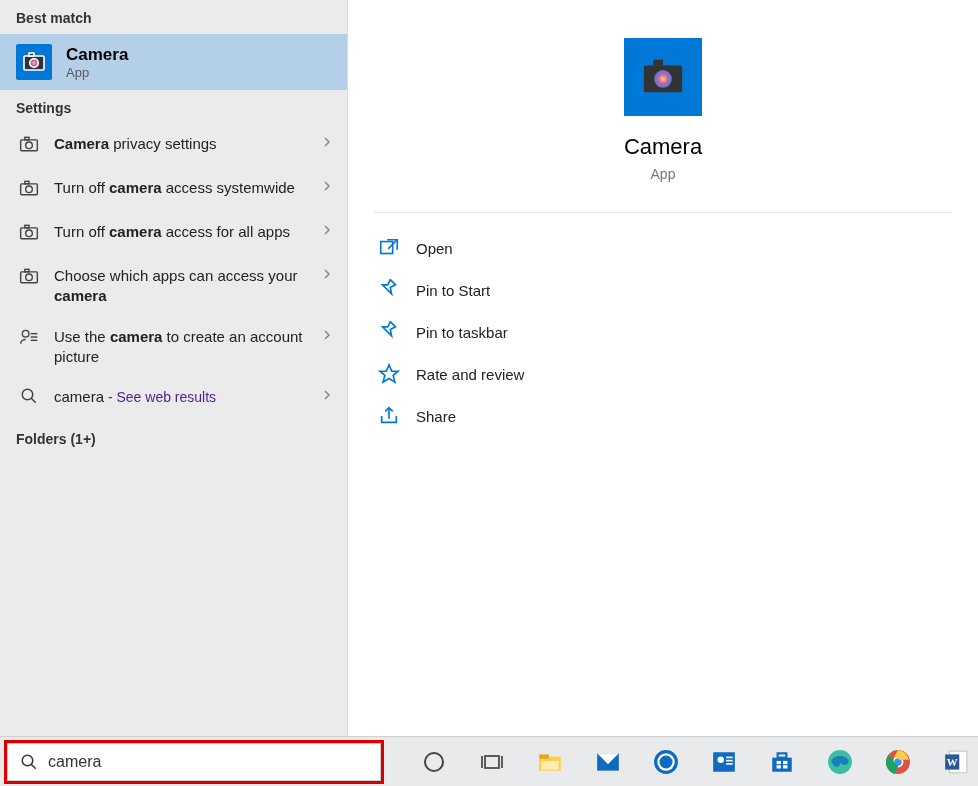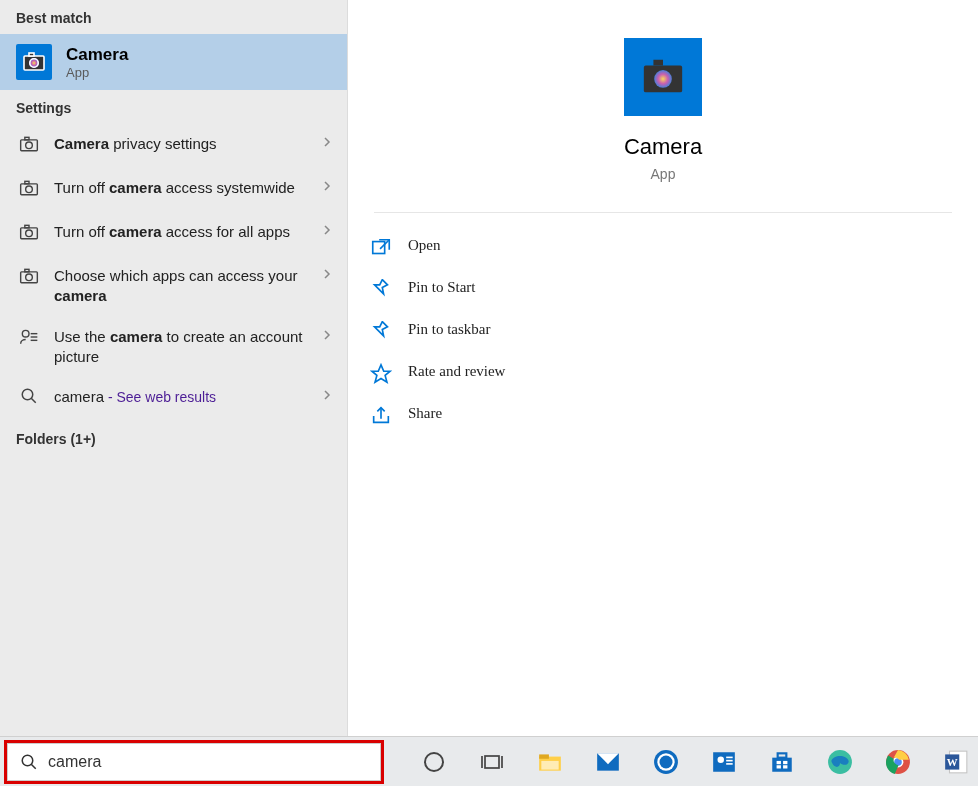--- a/index.html
+++ b/index.html
@@ -97,25 +97,24 @@
     align-items: center;
     justify-content: center;
     margin-bottom: 18px;
   }
   .preview-icon-large svg { width: 46px; height: 46px; }
   .preview-title { font-size: 22px; font-weight: 400; color: #000; margin-bottom: 6px; }
   .preview-sub { font-size: 14px; color: #777; }
   .action-list { padding: 14px 0; }
   .action-item {
     display: flex;
-    align-items: flex-start;
-    padding: 10px 22px;
+    align-items: center;
+    padding: 10px 30px;
     cursor: pointer;
     position: relative;
-    font-family: Liberation Serif, serif;
   }
   .action-icon {
     width: 22px;
     height: 22px;
     color: #0078d7;
     margin-right: 16px;
     display: flex;
     align-items: center;
     justify-content: center;
     flex-shrink: 0;

